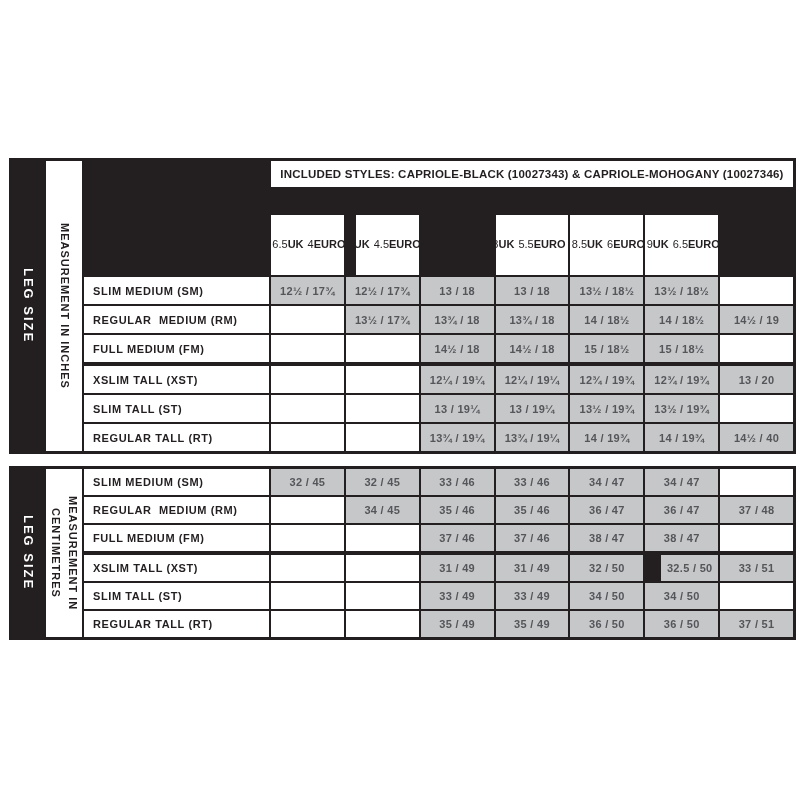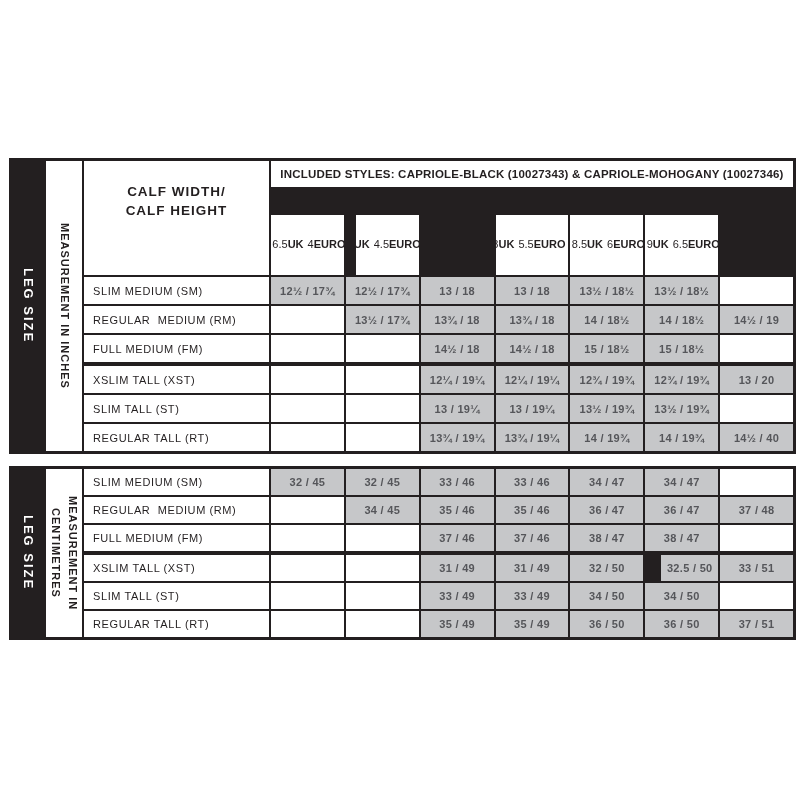--- a/index.html
+++ b/index.html
@@ -31,43 +31,39 @@
   }
   .side .vtext{font-size:13px;letter-spacing:2px;}
   .measure .vtext{font-size:11px;letter-spacing:1px;color:var(--black);line-height:17px;}
   .vline{display:block;}
   .calf{flex-direction:column;font-weight:bold;font-size:13.5px;letter-spacing:1px;line-height:19px;padding-bottom:34px;box-sizing:border-box;}
   .included{font-weight:bold;font-size:11.5px;letter-spacing:.2px;white-space:nowrap;}
   .footsize{background:var(--black);color:#fff;font-weight:bold;font-size:13px;letter-spacing:1.5px;}
   .size-head{flex-direction:row;font-size:11px;line-height:15.5px;color:var(--black);}
   .size-head b{font-weight:bold;margin-right:1px;}
   .rowlabel{
-    justify-content:flex-start;padding-left:9px;font-weight:normal;font-size:11px;
+    justify-content:flex-start;padding-left:9px;font-weight:bold;font-size:11px;
     letter-spacing:.6px;white-space:pre;color:var(--black);
   }
   .val{font-weight:bold;font-size:11px;letter-spacing:.3px;color:var(--valtext);}
   .val.filled{background:var(--gray);}
 </style>
 </head>
 <body>
 
 <div class="chart">
 
   <div class="tbl tbl-top">
     <div class="cell side" style="grid-column:1;grid-row:1/-1">
       <span class="vtext">LEG SIZE</span>
     </div>
     <div class="cell measure" style="grid-column:2;grid-row:1/-1">
       <span class="vtext">
           <span class="vline">MEASUREMENT IN INCHES</span>
         </span>
-    </div>
-    <div class="cell calf" style="grid-column:3;grid-row:1/4">
-      <span>CALF  WIDTH/</span>
-      <span>CALF HEIGHT</span>
     </div>
     <div class="cell included" style="grid-column:4/11;grid-row:1">INCLUDED STYLES: CAPRIOLE-BLACK (10027343) &amp; CAPRIOLE-MOHOGANY (10027346)</div>
 
   <div class="cell size-head" style="grid-area: 3 / 4;">
         <span><b>US</b>&nbsp;6.5</span>
         <span><b>UK</b>&nbsp;4</span>
         <span><b>EURO</b>&nbsp;37</span>
       </div>
       <div class="cell size-head" style="grid-area: 3 / 5; margin-left: 10px;">
         <span><b>US</b>&nbsp;7</span>

